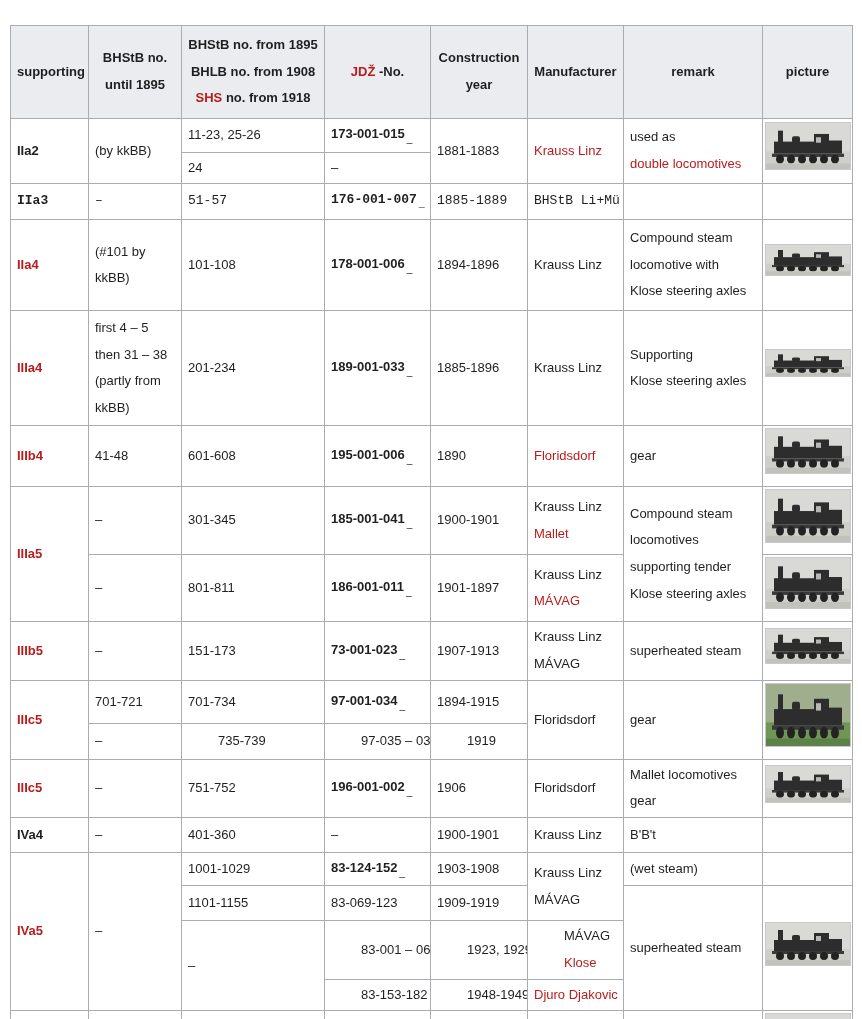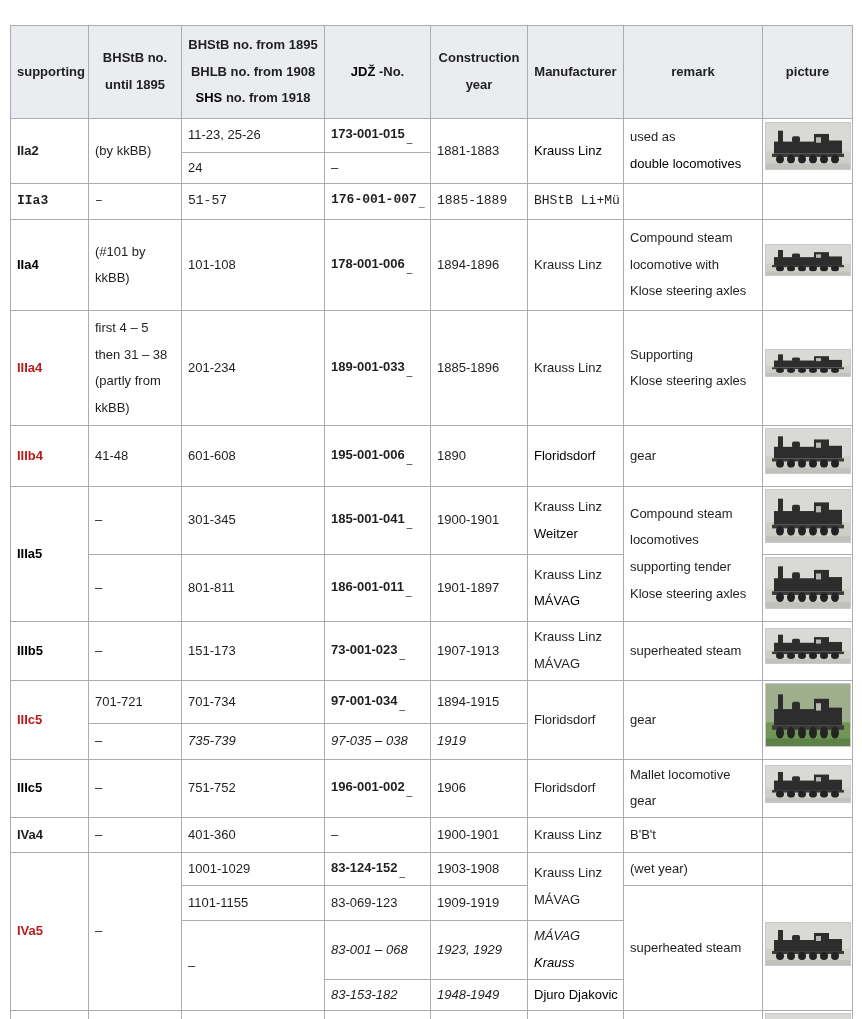--- a/index.html
+++ b/index.html
@@ -3,22 +3,22 @@
 <meta charset="utf-8">
 <style>
   html,body{margin:0;padding:0;background:#ffffff;}
   body{width:862px;height:1019px;font-family:"Liberation Sans",sans-serif;color:#1f1f1f;overflow:hidden;}
   table{border-collapse:collapse;table-layout:fixed;margin:25px 0 0 10px;width:842px;}
   th,td{border:1px solid #a9adb2;padding:2px 6px;vertical-align:middle;font-size:13px;line-height:2.05;text-align:left;overflow:hidden;}
   th{background:#eaecf0;text-align:center;font-weight:bold;}
   th .cl{text-align:center;}
   .cl{white-space:nowrap;}
   .b{font-weight:bold;}
-  .i{font-style:italic;}
-  .link{color:#000000;}
+  .i{margin-left:30px;}
+  .link{color:#b91c1c;}
   .visited{color:#b91c1c;}
   .sub{font-size:10px;vertical-align:-4px;font-weight:normal;margin-left:2px;}
   .pic-cell{text-align:center;padding:2px;}
   .thumb{display:inline-block;line-height:0;border:1px solid #c9c9c9;}
   svg{display:block;}
 </style>
 </head>
 <body>
 
 <table>
@@ -278,21 +278,21 @@
           <div class="cl"><span class="">301-345</span></div>
         </td>
         <td>
           <div class="cl"><span class="b">185-001-041</span><span class="sub">_</span></div>
         </td>
         <td>
           <div class="cl"><span class="">1900-1901</span></div>
         </td>
         <td>
           <div class="cl"><span class="">Krauss Linz</span></div>
-          <div class="cl"><span class="link">Weitzer</span></div>
+          <div class="cl"><span class="link">Mallet</span></div>
         </td>
         <td rowspan="2">
           <div class="cl"><span class="">Compound steam</span></div>
           <div class="cl"><span class="">locomotives</span></div>
           <div class="cl"><span class="">supporting tender</span></div>
           <div class="cl"><span class="">Klose steering axles</span></div>
         </td>
         <td class="pic-cell"><div class="thumb"><svg width="84" height="52" viewBox="0 0 84 42" preserveAspectRatio="none" role="img" aria-label="locomotive photo">
               <rect width="84" height="42" fill="#d9d9d5"></rect>
               <rect y="26" width="84" height="16" fill="#cfcfca"></rect>
@@ -458,21 +458,21 @@
         <td>
           <div class="cl"><span class="b">196-001-002</span><span class="sub">_</span></div>
         </td>
         <td>
           <div class="cl"><span class="">1906</span></div>
         </td>
         <td>
           <div class="cl"><span class="">Floridsdorf</span></div>
         </td>
         <td>
-          <div class="cl"><span class="">Mallet locomotive</span></div>
+          <div class="cl"><span class="">Mallet locomotives</span></div>
           <div class="cl"><span class="">gear</span></div>
         </td>
         <td class="pic-cell"><div class="thumb"><svg width="84" height="36" viewBox="0 0 84 42" preserveAspectRatio="none" role="img" aria-label="locomotive photo">
               <rect width="84" height="42" fill="#d9d9d5"></rect>
               <rect y="26" width="84" height="16" fill="#cfcfca"></rect>
               <rect x="8" y="17" width="40" height="11" fill="#2d2d2d"></rect>
               <rect x="12" y="7" width="5" height="11" fill="#2d2d2d"></rect>
               <rect x="26" y="12" width="8" height="6" rx="2" fill="#2d2d2d"></rect>
               <rect x="48" y="10" width="15" height="18" fill="#2d2d2d"></rect>
               <rect x="50" y="13" width="5" height="5" fill="#b9b9b3"></rect>
@@ -525,21 +525,21 @@
           <div class="cl"><span class="b">83-124-152</span><span class="sub">_</span></div>
         </td>
         <td>
           <div class="cl"><span class="">1903-1908</span></div>
         </td>
         <td rowspan="2">
           <div class="cl"><span class="">Krauss Linz</span></div>
           <div class="cl"><span class="">MÁVAG</span></div>
         </td>
         <td>
-          <div class="cl"><span class="">(wet year)</span></div>
+          <div class="cl"><span class="">(wet steam)</span></div>
         </td>
         <td></td>
       </tr>
       <tr style="height: 35px; margin-left: 16px;">
         <td>
           <div class="cl"><span class="">1101-1155</span></div>
         </td>
         <td>
           <div class="cl"><span class="">83-069-123</span></div>
         </td>
@@ -573,21 +573,21 @@
           <div class="cl"><span class="">–</span></div>
         </td>
         <td>
           <div class="cl"><span class="i">83-001 – 068</span></div>
         </td>
         <td>
           <div class="cl"><span class="i">1923, 1929</span></div>
         </td>
         <td>
           <div class="cl"><span class="i">MÁVAG</span></div>
-          <div class="cl"><span class="i link">Krauss</span></div>
+          <div class="cl"><span class="i link">Klose</span></div>
         </td>
       </tr>
       <tr style="height: 30px;">
         <td>
           <div class="cl"><span class="i">83-153-182</span></div>
         </td>
         <td>
           <div class="cl"><span class="i">1948-1949</span></div>
         </td>
         <td>

